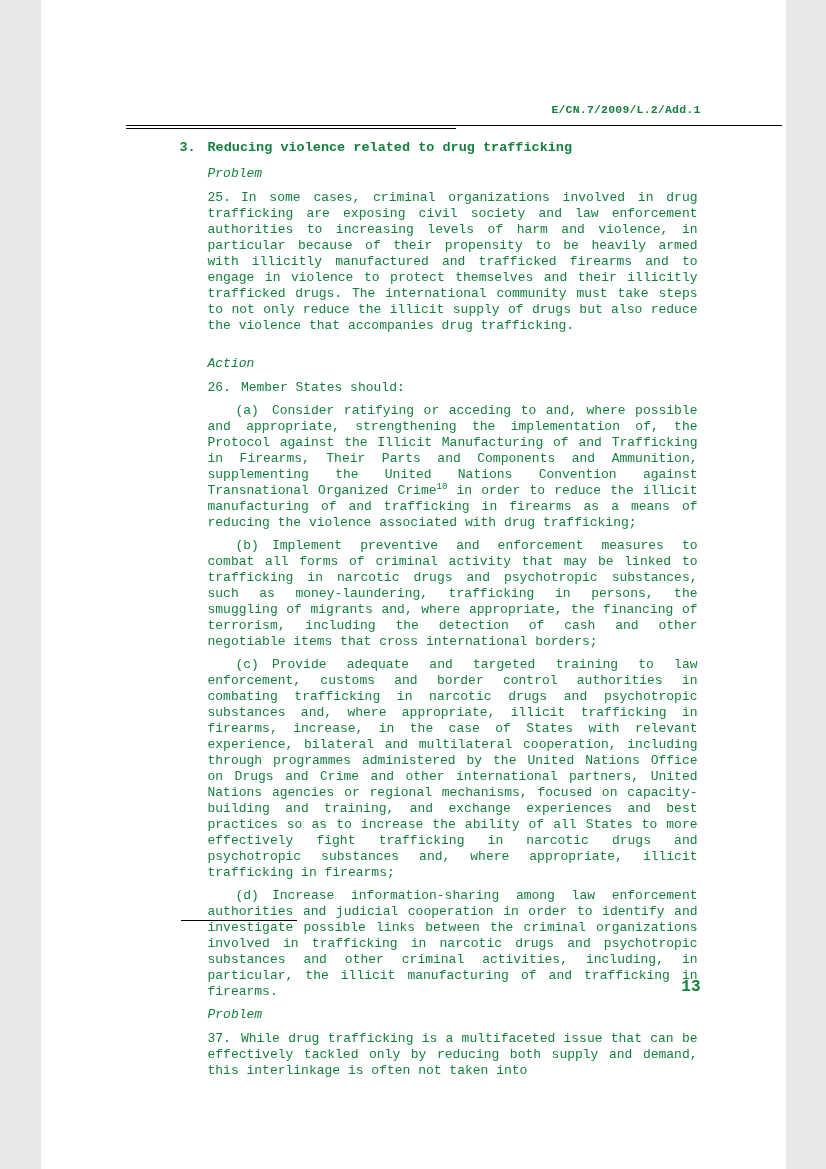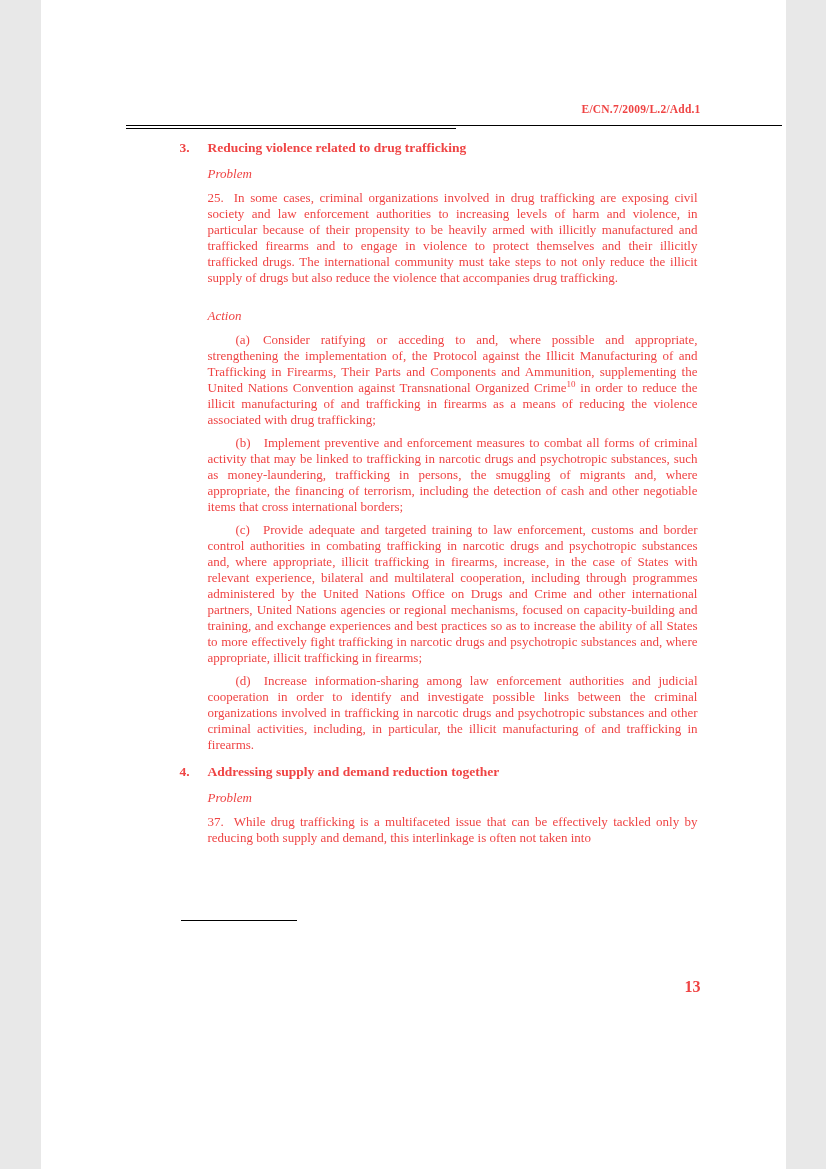--- a/index.html
+++ b/index.html
@@ -5,22 +5,22 @@
   html, body {
     margin: 0;
     padding: 0;
     background: #e8e8e8;
   }
   .page {
     position: relative;
     width: 745px;
     height: 1169px;
     background: #ffffff;
-    font-family: Liberation Serif, serif;
-    color: #ef4444;
+    font-family: Liberation Mono, monospace;
+    color: #15803d;
     overflow: hidden;
     margin: 0 auto;
   }
   .doc-symbol {
     position: absolute;
     top: 103px;
     right: 85px;
     font-size: 11.5px;
     font-weight: bold;
     letter-spacing: 0.2px;
@@ -137,40 +137,40 @@
     </h2>
 
     <p class="run-label">Problem</p>
 
     <p class="para">
       <span class="para-num">25.</span><span>In some cases, criminal organizations involved in drug trafficking are exposing civil society and law enforcement authorities to increasing levels of harm and violence, in particular because of their propensity to be heavily armed with illicitly manufactured and trafficked firearms and to engage in violence to protect themselves and their illicitly trafficked drugs. The international community must take steps to not only reduce the illicit supply of drugs but also reduce the violence that accompanies drug trafficking.</span>
     </p>
 
     <p class="run-label spaced">Action</p>
 
+    <p class="para">
+      <span class="para-num">26.</span><span>Member States should:</span>
+    </p>
 
     <p class="para sub">
       <span class="item-label">(a)</span><span>Consider ratifying or acceding to and, where possible and appropriate, strengthening the implementation of, the Protocol against the Illicit Manufacturing of and Trafficking in Firearms, Their Parts and Components and Ammunition, supplementing the United Nations Convention against Transnational Organized Crime</span><sup class="fn-ref">10</sup><span> in order to reduce the illicit manufacturing of and trafficking in firearms as a means of reducing the violence associated with drug trafficking;</span>
     </p>
 
     <p class="para sub">
       <span class="item-label">(b)</span><span>Implement preventive and enforcement measures to combat all forms of criminal activity that may be linked to trafficking in narcotic drugs and psychotropic substances, such as money-laundering, trafficking in persons, the smuggling of migrants and, where appropriate, the financing of terrorism, including the detection of cash and other negotiable items that cross international borders;</span>
     </p>
 
     <p class="para sub">
       <span class="item-label">(c)</span><span>Provide adequate and targeted training to law enforcement, customs and border control authorities in combating trafficking in narcotic drugs and psychotropic substances and, where appropriate, illicit trafficking in firearms, increase, in the case of States with relevant experience, bilateral and multilateral cooperation, including through programmes administered by the United Nations Office on Drugs and Crime and other international partners, United Nations agencies or regional mechanisms, focused on capacity-building and training, and exchange experiences and best practices so as to increase the ability of all States to more effectively fight trafficking in narcotic drugs and psychotropic substances and, where appropriate, illicit trafficking in firearms;</span>
     </p>
 
     <p class="para sub">
       <span class="item-label">(d)</span><span>Increase information-sharing among law enforcement authorities and judicial cooperation in order to identify and investigate possible links between the criminal organizations involved in trafficking in narcotic drugs and psychotropic substances and other criminal activities, including, in particular, the illicit manufacturing of and trafficking in firearms.</span>
     </p>
 
-    <h2 class="sec-heading sec4">
-      <span class="sec-num">4.</span><span>Addressing supply and demand reduction together</span>
-    </h2>
 
     <p class="run-label">Problem</p>
 
     <p class="para">
       <span class="para-num">37.</span><span>While drug trafficking is a multifaceted issue that can be effectively tackled only by reducing both supply and demand, this interlinkage is often not taken into</span>
     </p>
 
   </div>
 
   <div class="footnote-block">

